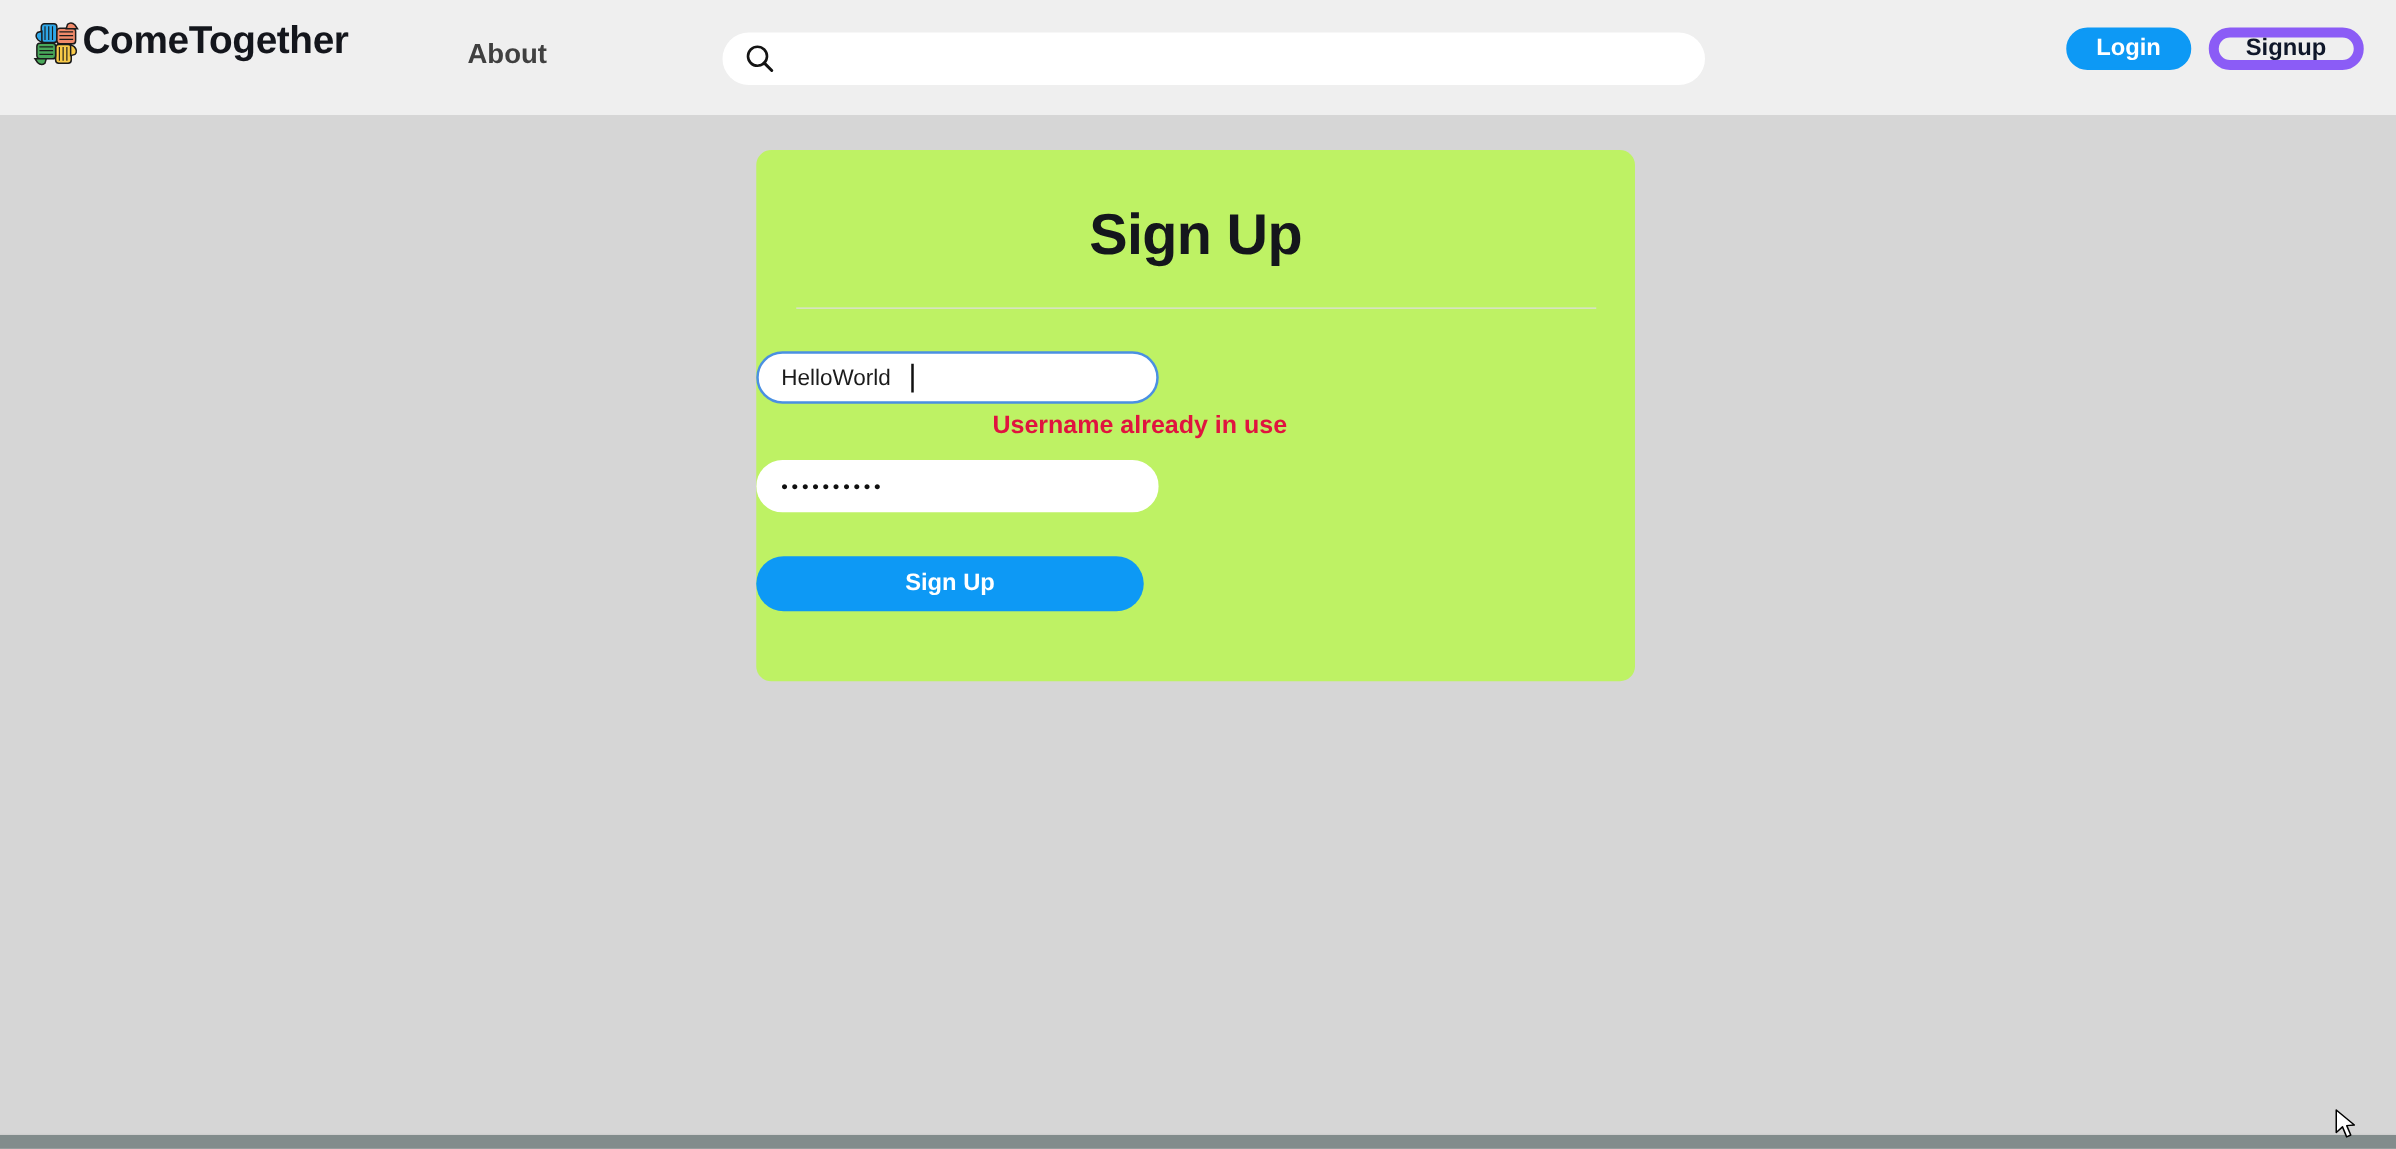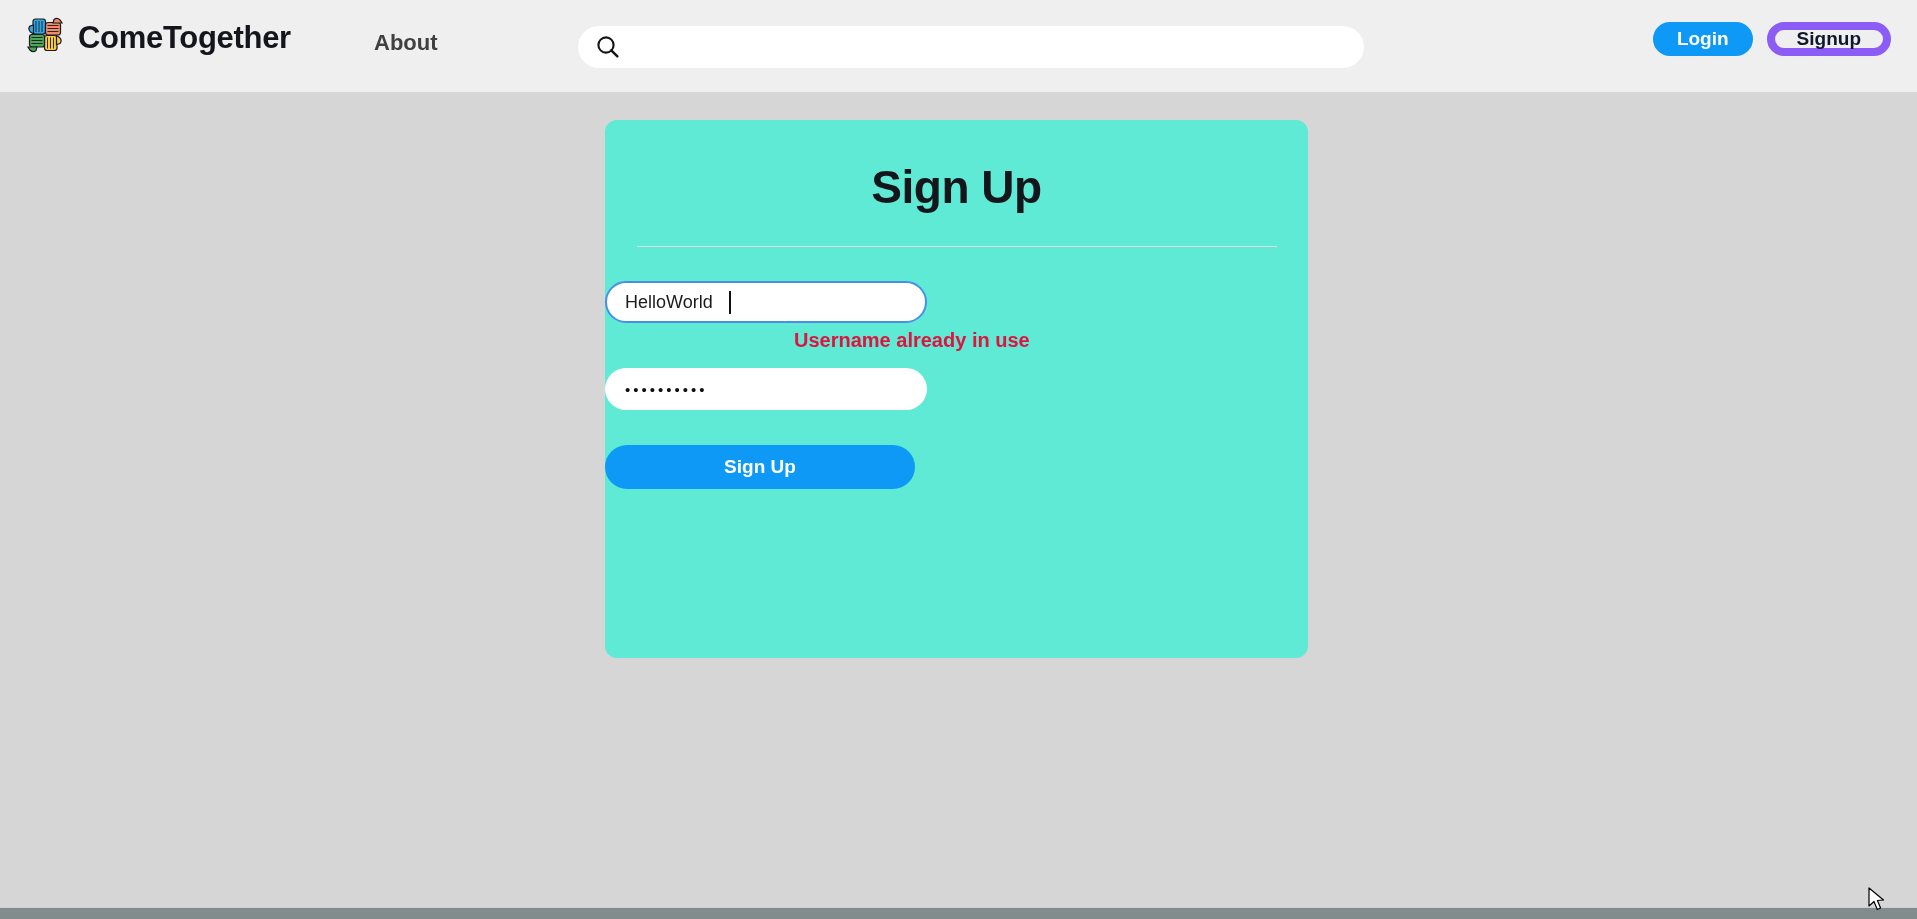--- a/index.html
+++ b/index.html
@@ -22,22 +22,22 @@
     width: 1917px;
     height: 92px;
     background: #efefef;
     box-sizing: border-box;
   }
   .brand {
     position: absolute;
     left: 24px;
     top: 14px;
     display: flex;
-    align-items: flex-end;
-    gap: 12px;
+    align-items: flex-start;
+    gap: 0;
   }
   .brand-logo {
     width: 42px;
     height: 42px;
     position: relative;
     flex: none;
   }
   .brand-title {
     font-size: 31px;
     font-weight: bold;
@@ -134,22 +134,22 @@
     top: 92px; left: 0;
     width: 1917px;
     height: 827px;
     background: #d6d6d6;
   }
   .card {
     position: absolute;
     left: 605px;
     top: 28px;
     width: 703px;
-    height: 538px;
-    background: #5eead4;
+    height: 425px;
+    background: #bef264;
     border-radius: 12px;
     box-sizing: border-box;
   }
   .card-title {
     margin: 0;
     padding-top: 40px;
     text-align: center;
     font-size: 46px;
     font-weight: bold;
     color: #14161c;

